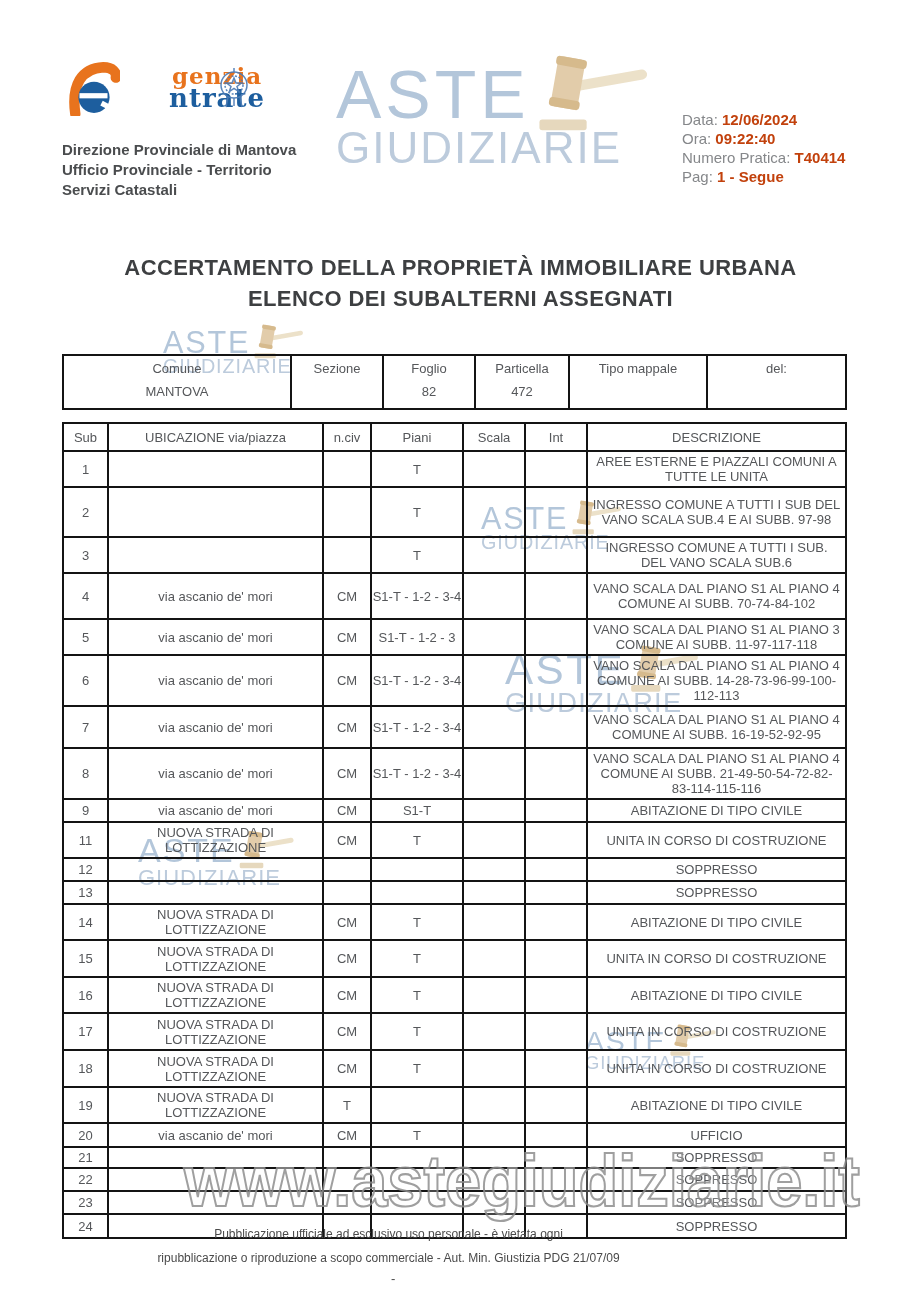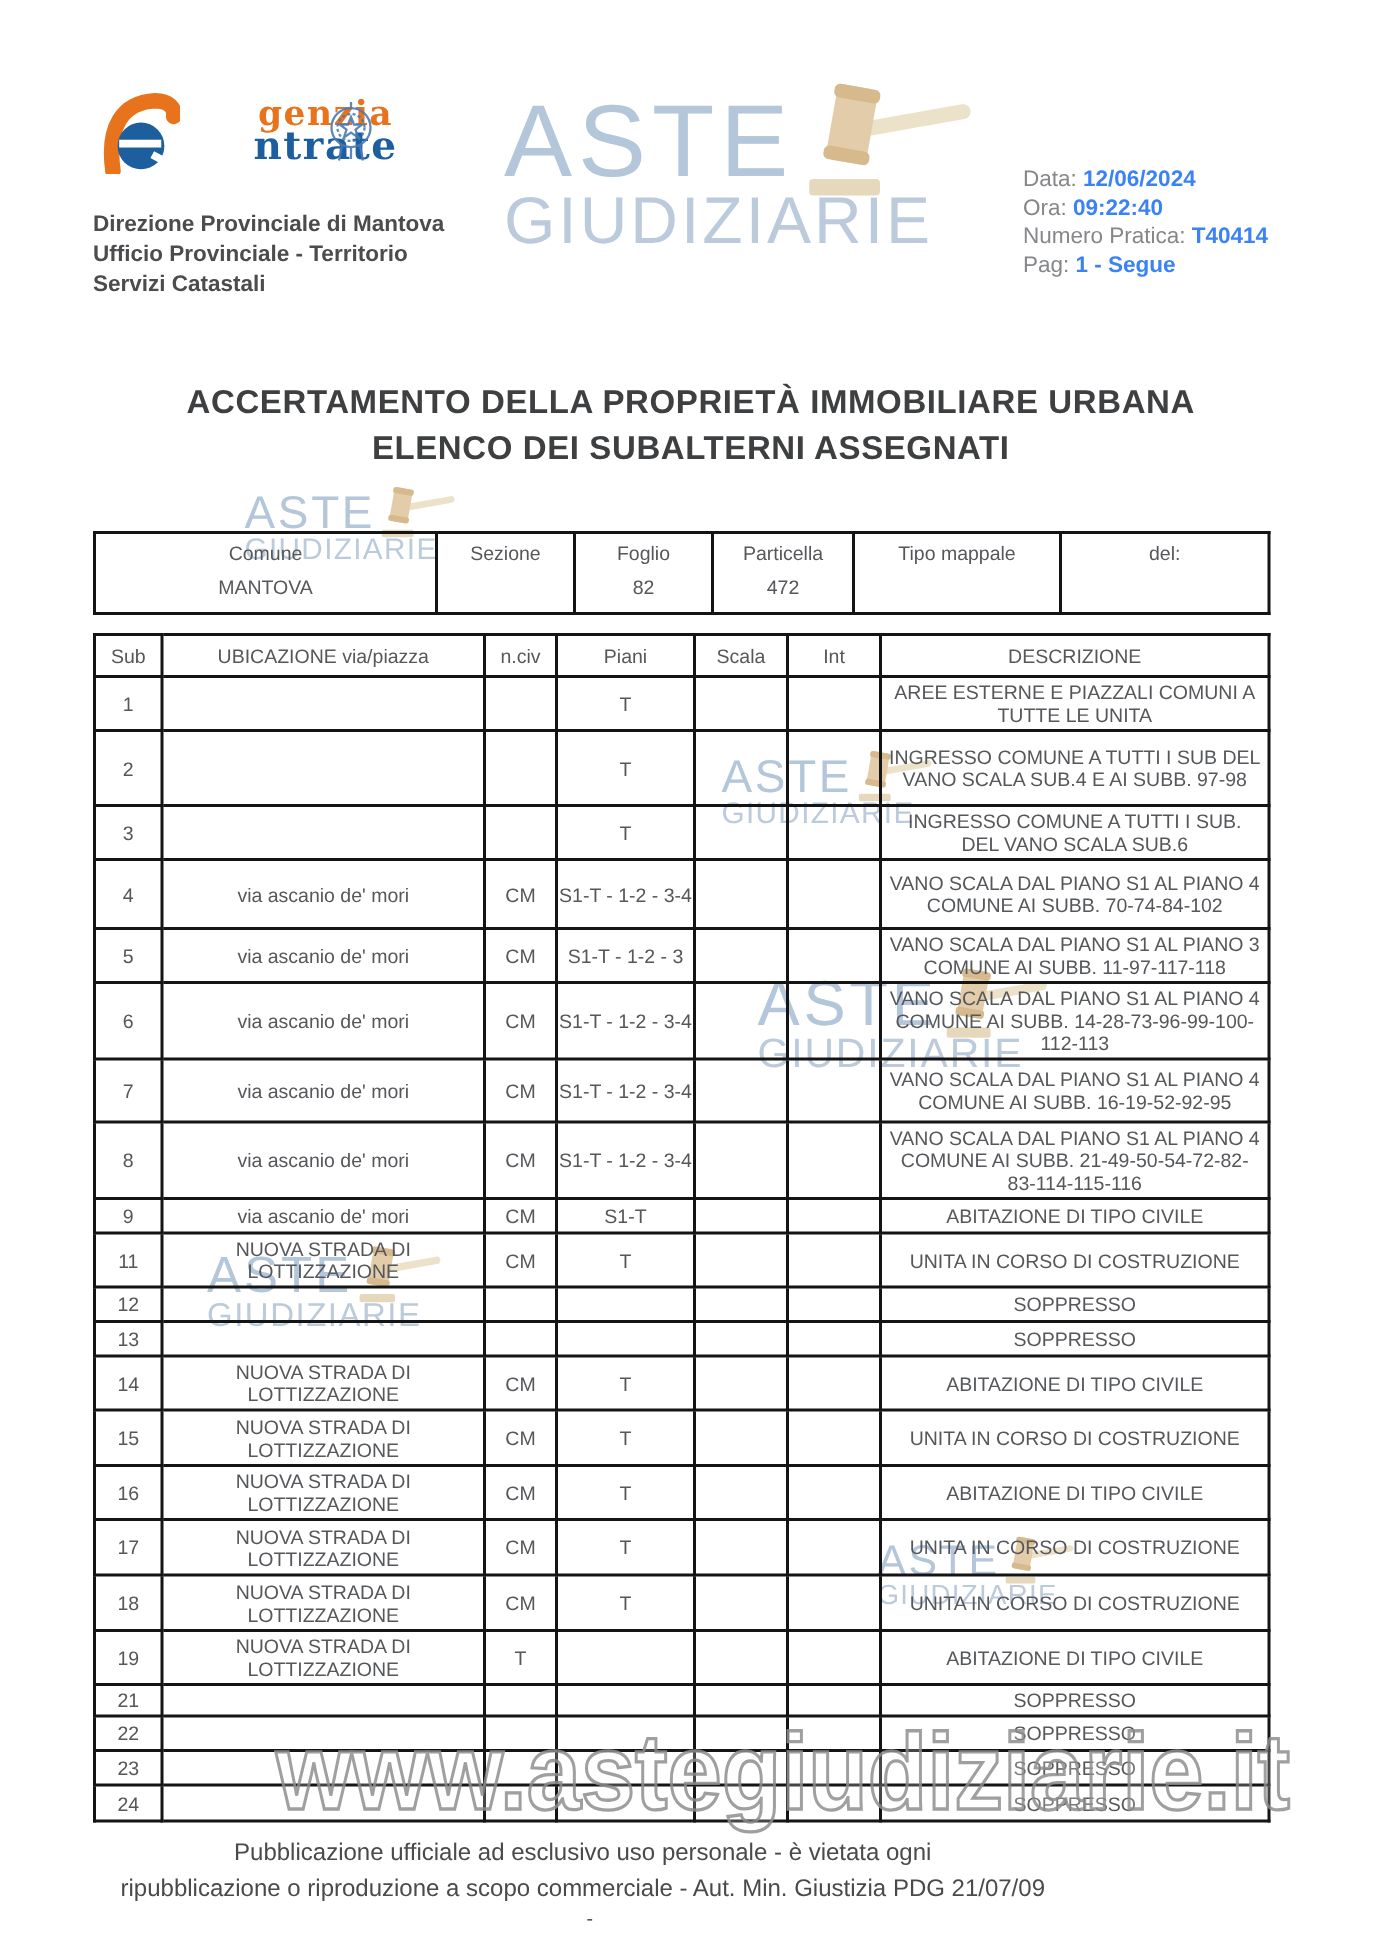--- a/index.html
+++ b/index.html
@@ -8,21 +8,21 @@
   .abs{position:absolute;}
 
   
   .logo-wrap{left:62px;top:56px;width:200px;height:62px;}
   .logo-word{position:absolute;font-family:"DejaVu Serif",serif;font-weight:bold;letter-spacing:1px;line-height:1;}
   .logo-word.top{left:110px;top:8px;font-size:23px;color:#e8731d;}
   .logo-word.bottom{left:107px;top:29px;font-size:26px;color:#1d5e9e;}
   .dept{left:62px;top:140px;font-size:15px;font-weight:bold;color:#4a4c4e;line-height:20px;}
   .info{left:682px;top:110px;font-size:15px;line-height:19px;}
   .info .lbl{color:#85878a;}
-  .info .val{color:#3b82f6;font-weight:bold;}
+  .info .val{color:#c2410c;font-weight:bold;}
 
   
   .title{left:69px;top:252px;width:783px;text-align:center;
          font-size:22px;font-weight:bold;color:#3d3f41;line-height:31px;letter-spacing:.4px;}
 
   
   .wm{position:absolute;z-index:0;transform-origin:0 0;white-space:nowrap;}
   .wm-row1{display:flex;align-items:center;}
   .wm-aste{font-size:68px;color:#b3c6da;letter-spacing:4px;line-height:.95;font-weight:normal;}
   .wm-gavel{width:118px;height:88px;margin-left:4px;opacity:.85;}
@@ -36,21 +36,21 @@
   .parcel{left:62px;top:354px;width:783px;}
   .parcel td{height:48px;vertical-align:top;}
   .pt-label{padding-top:3px;height:23px;}
   .pt-value{height:20px;}
   .subtbl{left:62px;top:422px;width:783px;}
   .subtbl thead td{height:22px;}
   .subtbl td:nth-child(2){padding:2px 26px;margin-top:20px;}
   .subtbl td:nth-child(4){padding:2px 0;}
 
   
-  .footer{left:62px;width:653px;text-align:center;font-size:16px;color:#4a4a4a;z-index:3;}
+  .footer{left:62px;width:653px;text-align:center;font-size:12px;color:#4a4a4a;z-index:3;}
   .f1{top:1227px;}
   .f2{top:1251px;}
   .fdash{left:391px;top:1271px;font-size:13px;color:#4a4a4a;z-index:3;}
 </style>
 </head>
 <body>
 
 <svg width="0" height="0" style="position:absolute">
   <defs>
     <g id="gavel-shape">
@@ -382,20 +382,29 @@
       </tr>
     <tr style="height:36px">
         <td>19</td>
         <td>NUOVA STRADA DI LOTTIZZAZIONE</td>
         <td>T</td>
         <td></td>
         <td></td>
         <td></td>
         <td>ABITAZIONE DI TIPO CIVILE</td>
       </tr>
+    <tr style="height:24px">
+        <td>20</td>
+        <td>via ascanio de' mori</td>
+        <td>CM</td>
+        <td>T</td>
+        <td></td>
+        <td></td>
+        <td>UFFICIO</td>
+      </tr>
     <tr style="height:18px">
         <td>21</td>
         <td></td>
         <td></td>
         <td></td>
         <td></td>
         <td></td>
         <td>SOPPRESSO</td>
       </tr>
     <tr style="height:23px">

